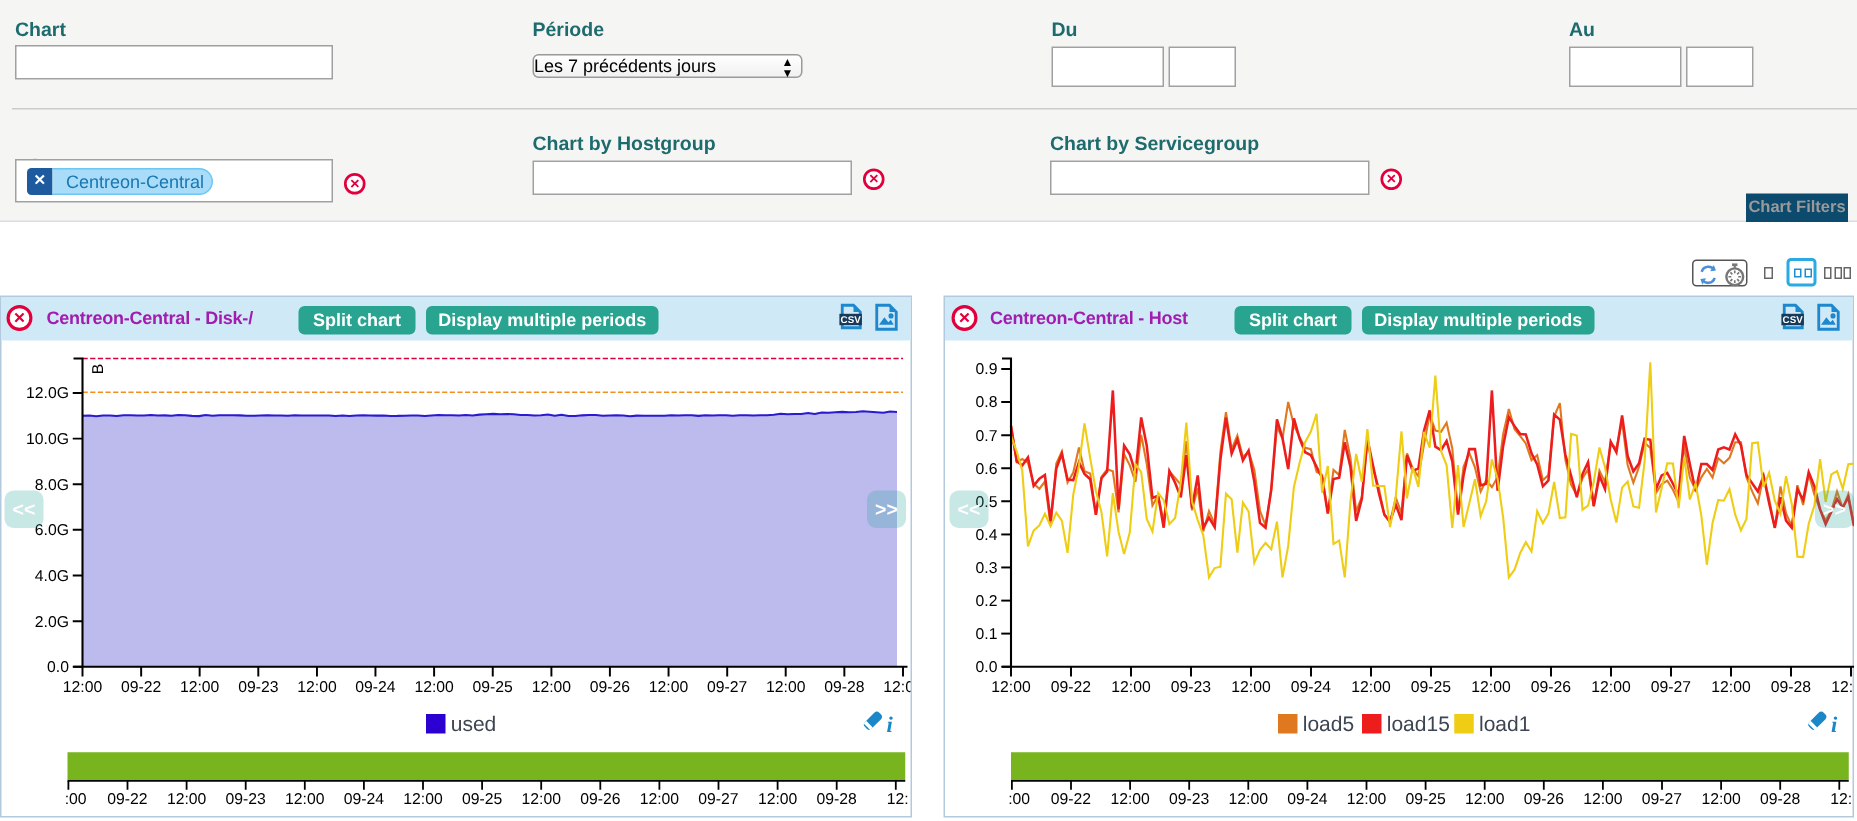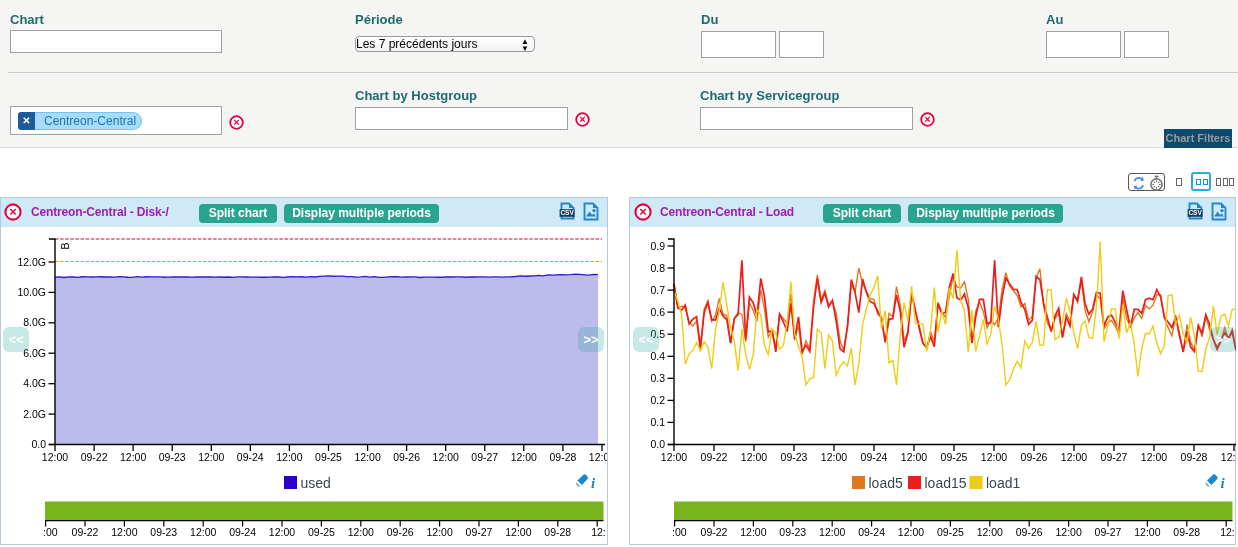--- a/index.html
+++ b/index.html
@@ -237,21 +237,21 @@
 </div>
 
 <div class="panel" style="left:629px;width:607px;">
   <div class="phead">
     <svg style="position:absolute;left:4px;top:5px;" width="18" height="18">
         <g>
           <circle cx="9" cy="9" r="7.6" fill="#fff" stroke="#e2003c" stroke-width="2.1"></circle>
 <text x="9" y="13.0" text-anchor="middle" style="font:bold 13px &quot;Liberation Sans&quot;,sans-serif;fill:#e2003c;">×</text>
         </g>
       </svg>
-    <div class="ptitle">Centreon-Central - Load</div>
+    <div class="ptitle">Centreon-Central - Host</div>
     <div class="pbtn" style="left:168px;width:78px;">Split chart</div>
     <div class="pbtn" style="left:253px;width:155px;">Display multiple periods</div>
     <svg style="position:absolute;left:557px;top:4px;" width="17" height="19">
         <g transform="translate(0,0)">
 <path d="M2.5 1.5 h7.5 l4.5 4.5 v10.5 h-12 z" fill="none" stroke="#1e88cf" stroke-width="1.9"></path>
 <path d="M10 1.5 l4.5 4.5 h-4.5 z" fill="#1e88cf"></path>
 <rect x="0.6" y="7.2" width="15" height="7.6" fill="#17395a"></rect>
 <text x="8.1" y="13.3" text-anchor="middle" style="font:bold 6.5px &quot;Liberation Sans&quot;,sans-serif;fill:#fff;">CSV</text>
 </g>
       </svg>

